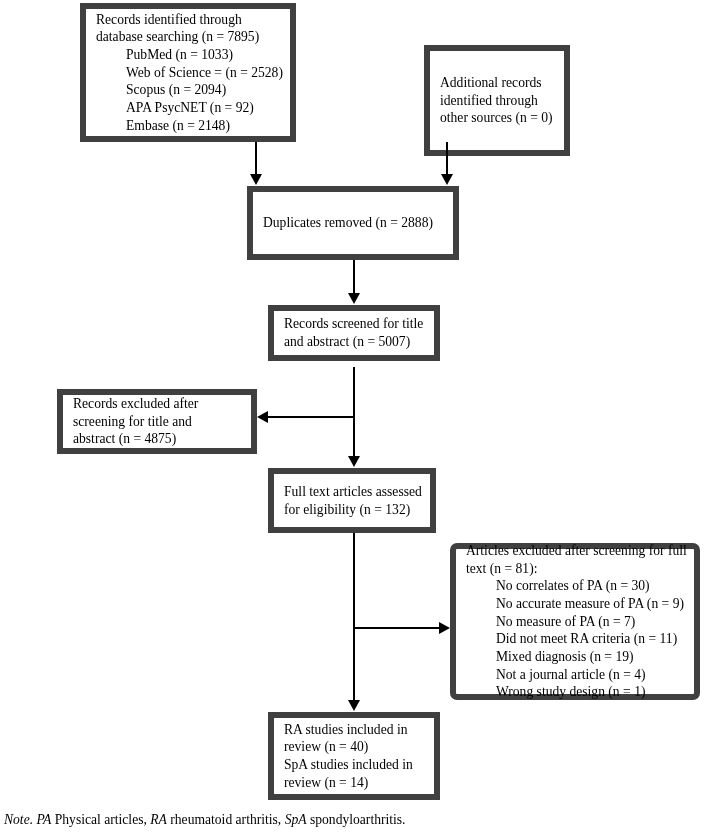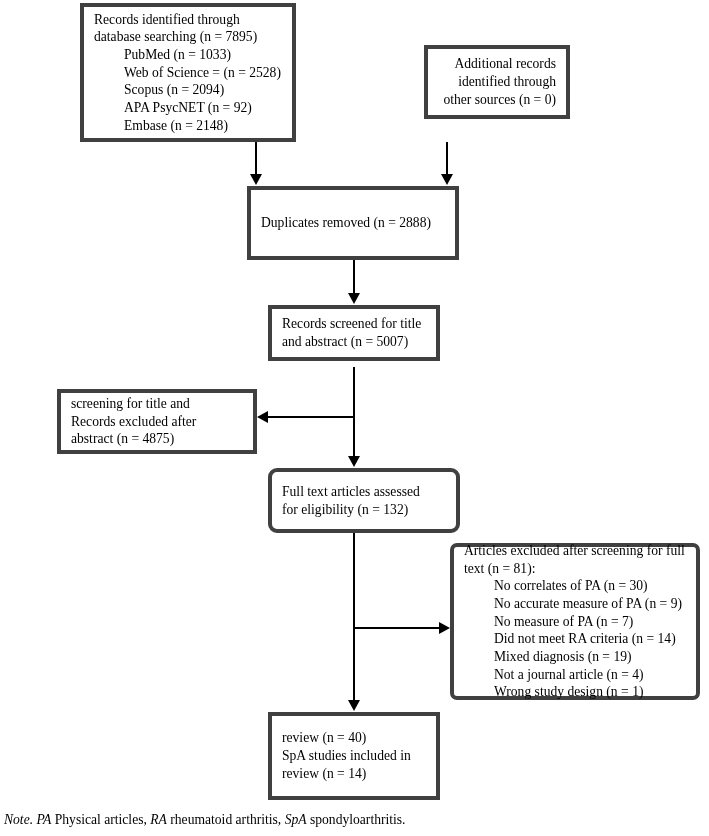--- a/index.html
+++ b/index.html
@@ -13,21 +13,21 @@
   }
   #page {
     position: relative;
     width: 709px;
     height: 836px;
     background: #ffffff;
     overflow: hidden;
   }
   .box {
     position: absolute;
-    border: 4px solid #404040;
+    border: 6px solid #404040;
     background: #ffffff;
     box-sizing: border-box;
     font-size: 13.6px;
     line-height: 1.30;
     display: flex;
     flex-direction: column;
     justify-content: center;
     padding: 4px 10px;
   }
   .box .line {
@@ -94,21 +94,21 @@
   <div class="box" style="left:80px; top:3px; width:216px; height:139px;">
     <div class="line">Records identified through</div>
     <div class="line">database searching (n = 7895)</div>
     <div class="line indent">PubMed (n = 1033)</div>
     <div class="line indent">Web of Science = (n = 2528)</div>
     <div class="line indent">Scopus (n = 2094)</div>
     <div class="line indent">APA PsycNET (n = 92)</div>
     <div class="line indent">Embase (n = 2148)</div>
   </div>
 
-  <div class="box" style="left:424px; top:45px; width:146px; height:74px;align-items:flex-end;">
+  <div class="box" style="left:424px; top:45px; width:146px; height:111px;">
     <div class="line">Additional records</div>
     <div class="line">identified through</div>
     <div class="line">other sources (n = 0)</div>
   </div>
 
   <div class="vline" style="left:255px; top:142px; height:33px;"></div>
   <div class="arrow-down" style="left:250px; top:174px;"></div>
 
   <div class="vline" style="left:446px; top:142px; height:33px;"></div>
   <div class="arrow-down" style="left:441px; top:174px;"></div>
@@ -125,49 +125,50 @@
     <div class="line">and abstract (n = 5007)</div>
   </div>
 
   <div class="vline" style="left:353px; top:367px; height:90px;"></div>
   <div class="arrow-down" style="left:348px; top:456px;"></div>
 
   <div class="hline" style="left:268px; top:416px; width:87px;"></div>
   <div class="arrow-left" style="left:257px; top:411px;"></div>
 
   <div class="box" style="left:57px; top:389px; width:200px; height:65px;">
+    <div class="line">Records excluded after</div>
     <div class="line">screening for title and</div>
-    <div class="line">Records excluded after</div>
     <div class="line">abstract (n = 4875)</div>
   </div>
 
-  <div class="box" style="left:268px; top:468px; width:192px; height:65px;border-radius:9px;">
+  <div class="box" style="left:268px; top:468px; width:168px; height:65px;">
     <div class="line">Full text articles assessed</div>
     <div class="line">for eligibility (n = 132)</div>
   </div>
 
   <div class="vline" style="left:353px; top:533px; height:168px;"></div>
   <div class="arrow-down" style="left:348px; top:700px;"></div>
 
   <div class="hline" style="left:355px; top:627px; width:85px;"></div>
   <div class="arrow-right" style="left:439px; top:622px;"></div>
 
   <div class="box" style="left:450px; top:543px; width:250px; height:157px;border-radius:7px;">
     <div class="line">Articles excluded after screening for full</div>
     <div class="line">text (n = 81):</div>
     <div class="line indent">No correlates of PA (n = 30)</div>
     <div class="line indent">No accurate measure of PA (n = 9)</div>
     <div class="line indent">No measure of PA (n = 7)</div>
-    <div class="line indent">Did not meet RA criteria (n = 14)</div>
+    <div class="line indent">Did not meet RA criteria (n = 11)</div>
     <div class="line indent">Mixed diagnosis (n = 19)</div>
     <div class="line indent">Not a journal article (n = 4)</div>
     <div class="line indent">Wrong study design (n = 1)</div>
   </div>
 
   <div class="box" style="left:268px; top:712px; width:172px; height:88px;">
+    <div class="line">RA studies included in</div>
     <div class="line">review (n = 40)</div>
     <div class="line">SpA studies included in</div>
     <div class="line">review (n = 14)</div>
   </div>
 
   <div id="note"><i>Note.</i><span> </span><i>PA</i><span> Physical articles, </span><i>RA</i><span> rheumatoid arthritis, </span><i>SpA</i><span> spondyloarthritis.</span></div>
 
 </div>
 
 </body></html>

